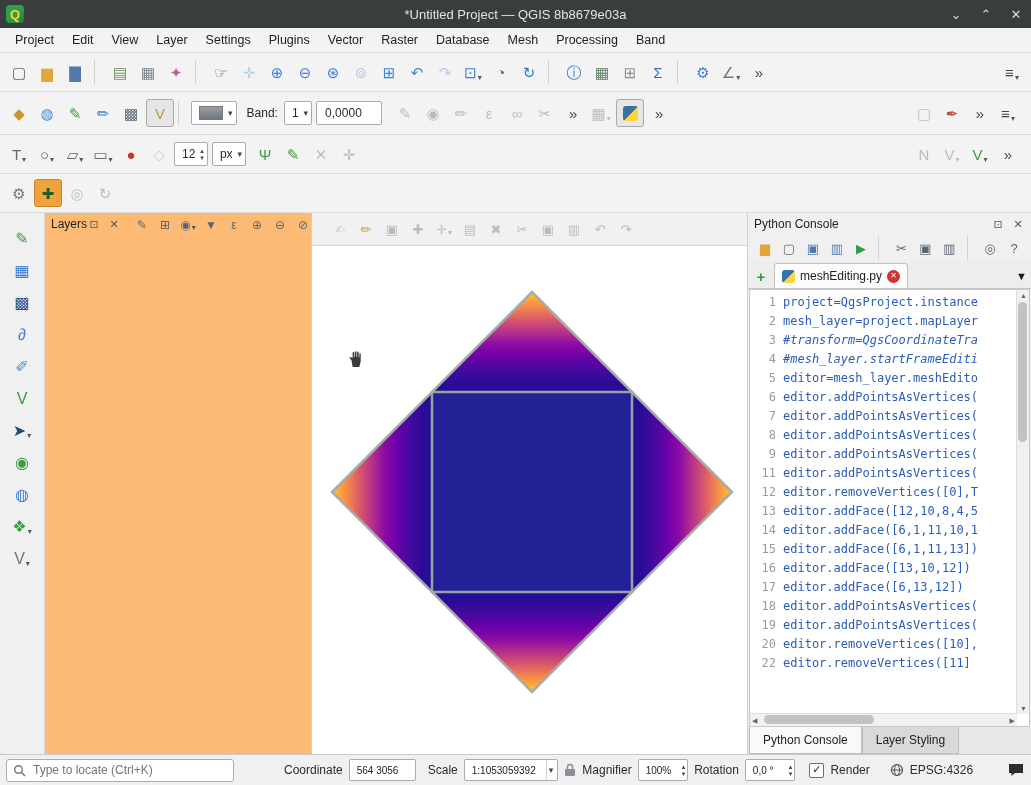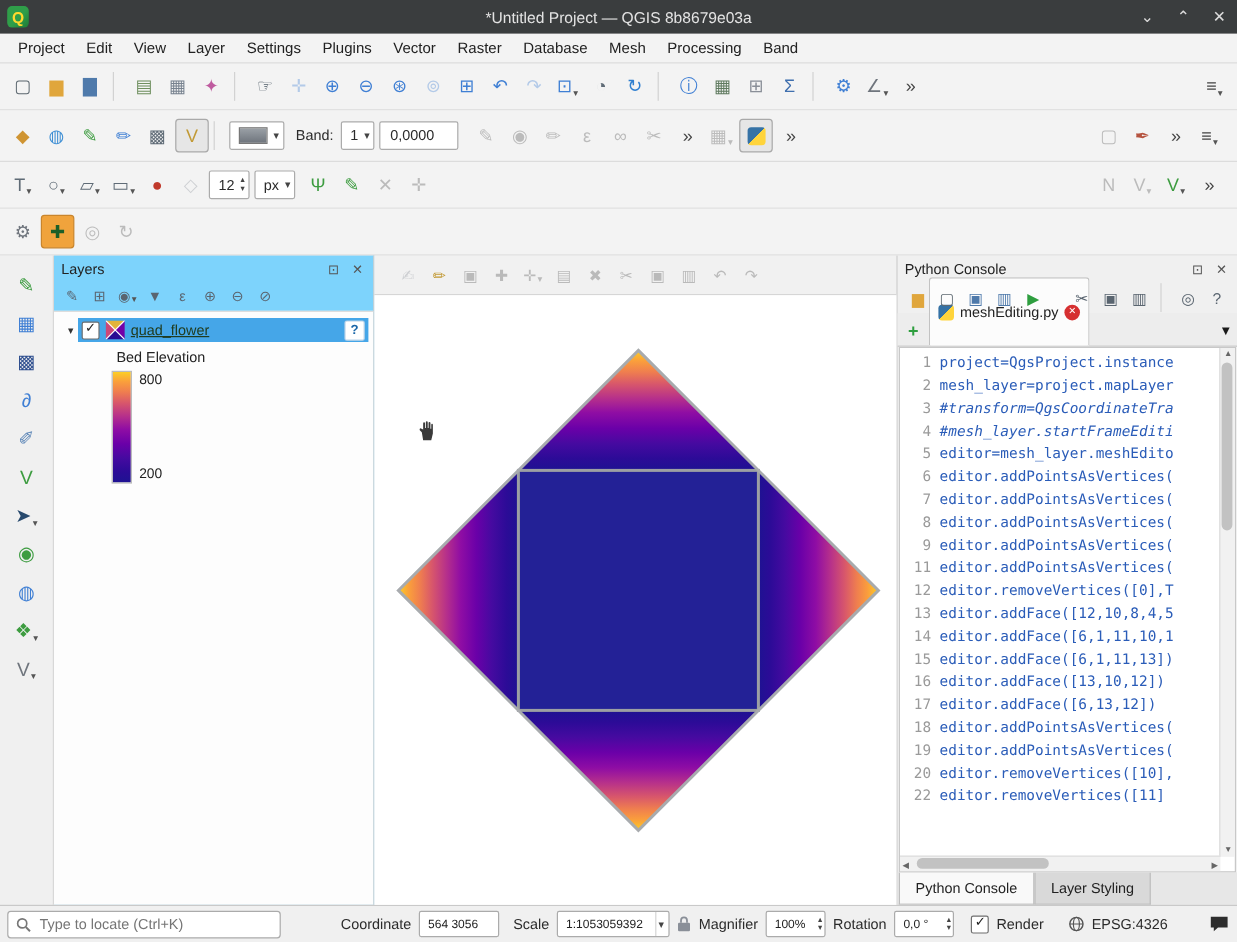--- a/index.html
+++ b/index.html
@@ -43,21 +43,21 @@
   .spin-arrows i{font-style:normal;font-size:7px;color:#444;height:7px;}
   .field{display:inline-flex;align-items:center;height:22px;background:#fff;border:1px solid #ababab;border-radius:2px;padding:0 8px;margin:0 2px;min-width:48px;}
   .swatch{width:22px;height:12px;background:linear-gradient(180deg,#9aa0a6,#6f757d);border:1px solid #777;}
 
   
   .main{display:flex;flex:1 1 auto;min-height:0;}
   .left-rail{width:44px;flex:0 0 auto;border-right:1px solid #d8d8d8;display:flex;flex-direction:column;align-items:center;padding-top:14px;gap:8px;background:#f0f0f0;}
   .left-rail .tbi{width:30px;height:24px;font-size:16px;}
 
   
-  .layers-panel{width:266px;flex:0 0 auto;border-right:1px solid #cfcfcf;display:flex;flex-direction:column;background:#7dd3fc;}
+  .layers-panel{width:266px;flex:0 0 auto;border-right:1px solid #cfcfcf;display:flex;flex-direction:row;background:#fdba74;}
   .panel-header{height:22px;display:flex;align-items:center;padding:0 6px;flex:0 0 auto;}
   .panel-title{flex:1;font-size:12px;color:#222;}
   .panel-btns{display:flex;gap:6px;}
   .panel-btn{width:14px;height:14px;display:flex;align-items:center;justify-content:center;font-size:11px;color:#555;}
   .layers-toolbar{height:24px;display:flex;align-items:center;gap:3px;padding:0 5px;flex:0 0 auto;}
   .layers-toolbar .tbi{width:20px;height:20px;font-size:12px;}
   .layers-tree{flex:1;background:#fdfdfd;border-top:1px solid #ddd;overflow:hidden;}
   .layer-row{display:flex;align-items:center;margin:5px 4px 0 8px;}
   .expand{width:12px;font-size:9px;color:#333;text-align:center;}
   .layer-sel{flex:1;height:20px;background:#45a6e8;display:flex;align-items:center;gap:5px;padding:0 3px;}
@@ -80,21 +80,21 @@
   .map-canvas svg.render{position:absolute;left:0;top:0;}
   .hand-cursor{position:absolute;left:35px;top:104px;width:18px;height:18px;}
 
   
   .right-col{width:283px;flex:0 0 auto;border-left:1px solid #cfcfcf;display:flex;flex-direction:column;background:#f0f0f0;}
   .console-panel{flex:1;display:flex;flex-direction:column;min-height:0;}
   .console-toolbar{height:26px;display:flex;align-items:center;gap:2px;padding:0 6px;flex:0 0 auto;}
   .console-toolbar .tbi{width:22px;height:22px;font-size:13px;}
   .console-tabs{height:27px;display:flex;align-items:flex-end;padding:0 4px;gap:4px;flex:0 0 auto;background:#ededed;border-bottom:1px solid #c6c6c6;}
   .newtab{width:18px;height:18px;display:flex;align-items:center;justify-content:center;color:#2e9e3f;font-weight:bold;font-size:15px;margin-bottom:3px;}
-  .ctab{height:24px;display:flex;align-items:center;gap:5px;background:#fcfcfc;border:1px solid #c2c2c2;border-bottom:none;border-radius:3px 3px 0 0;padding:16px 7px;}
+  .ctab{height:24px;display:flex;align-items:center;gap:5px;background:#fcfcfc;border:1px solid #c2c2c2;border-bottom:none;border-radius:3px 3px 0 0;padding:0 7px;}
   .py-ic{width:13px;height:13px;border-radius:3px;background:linear-gradient(135deg,#3572a5 50%,#ffd43b 50%);}
   .ctab-label{font-size:12px;color:#222;}
   .ctab-close{width:13px;height:13px;border-radius:50%;background:#d63031;color:#fff;font-size:8px;display:flex;align-items:center;justify-content:center;line-height:1;}
   .tab-dd{margin-left:auto;font-size:11px;color:#1a1a1a;margin-bottom:6px;}
   .editor{flex:1;background:#fff;border:1px solid #c8c8c8;margin:0 1px;position:relative;min-height:0;}
   .code-area{position:absolute;left:0;top:0;right:12px;bottom:12px;overflow:hidden;padding-top:2px;}
   .cl{height:19px;display:flex;align-items:center;font-family:"DejaVu Sans Mono",monospace;font-size:12px;white-space:pre;}
   .ln{width:26px;text-align:right;padding-right:7px;color:#9a9a9a;flex:0 0 auto;}
   .ct{color:#2a5cb8;}
   .cl.cmt .ct{font-style:italic;}

